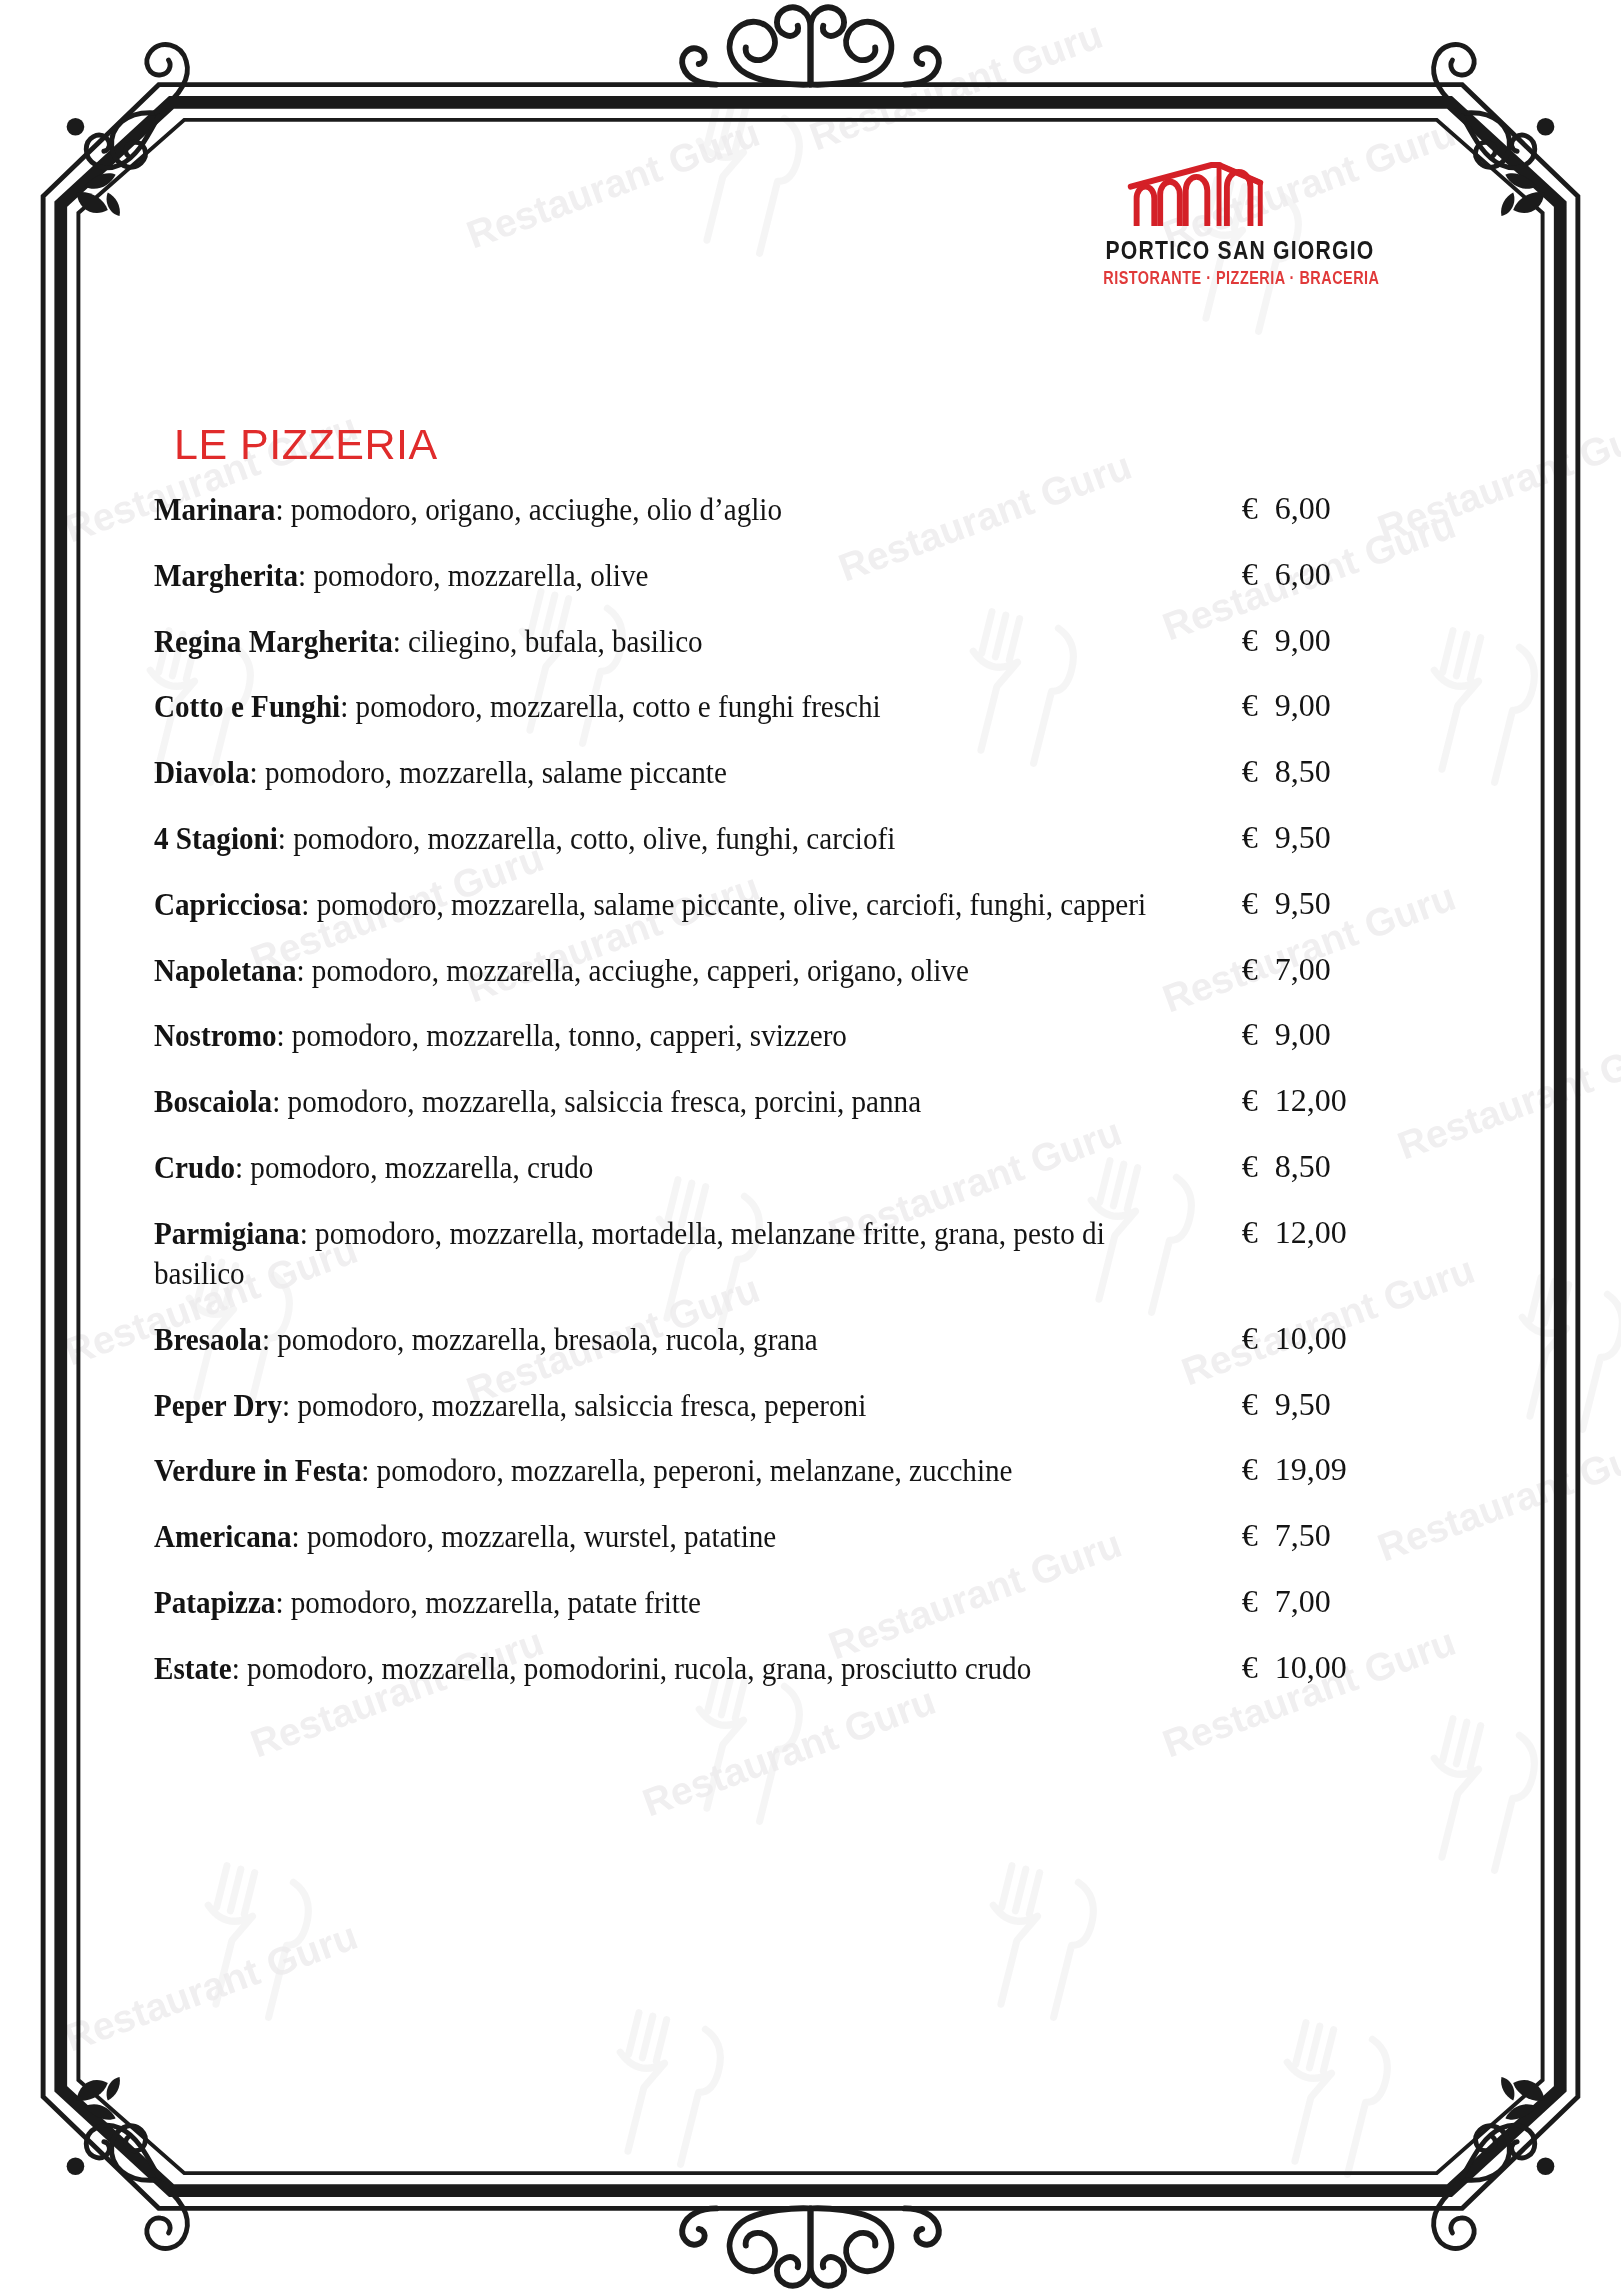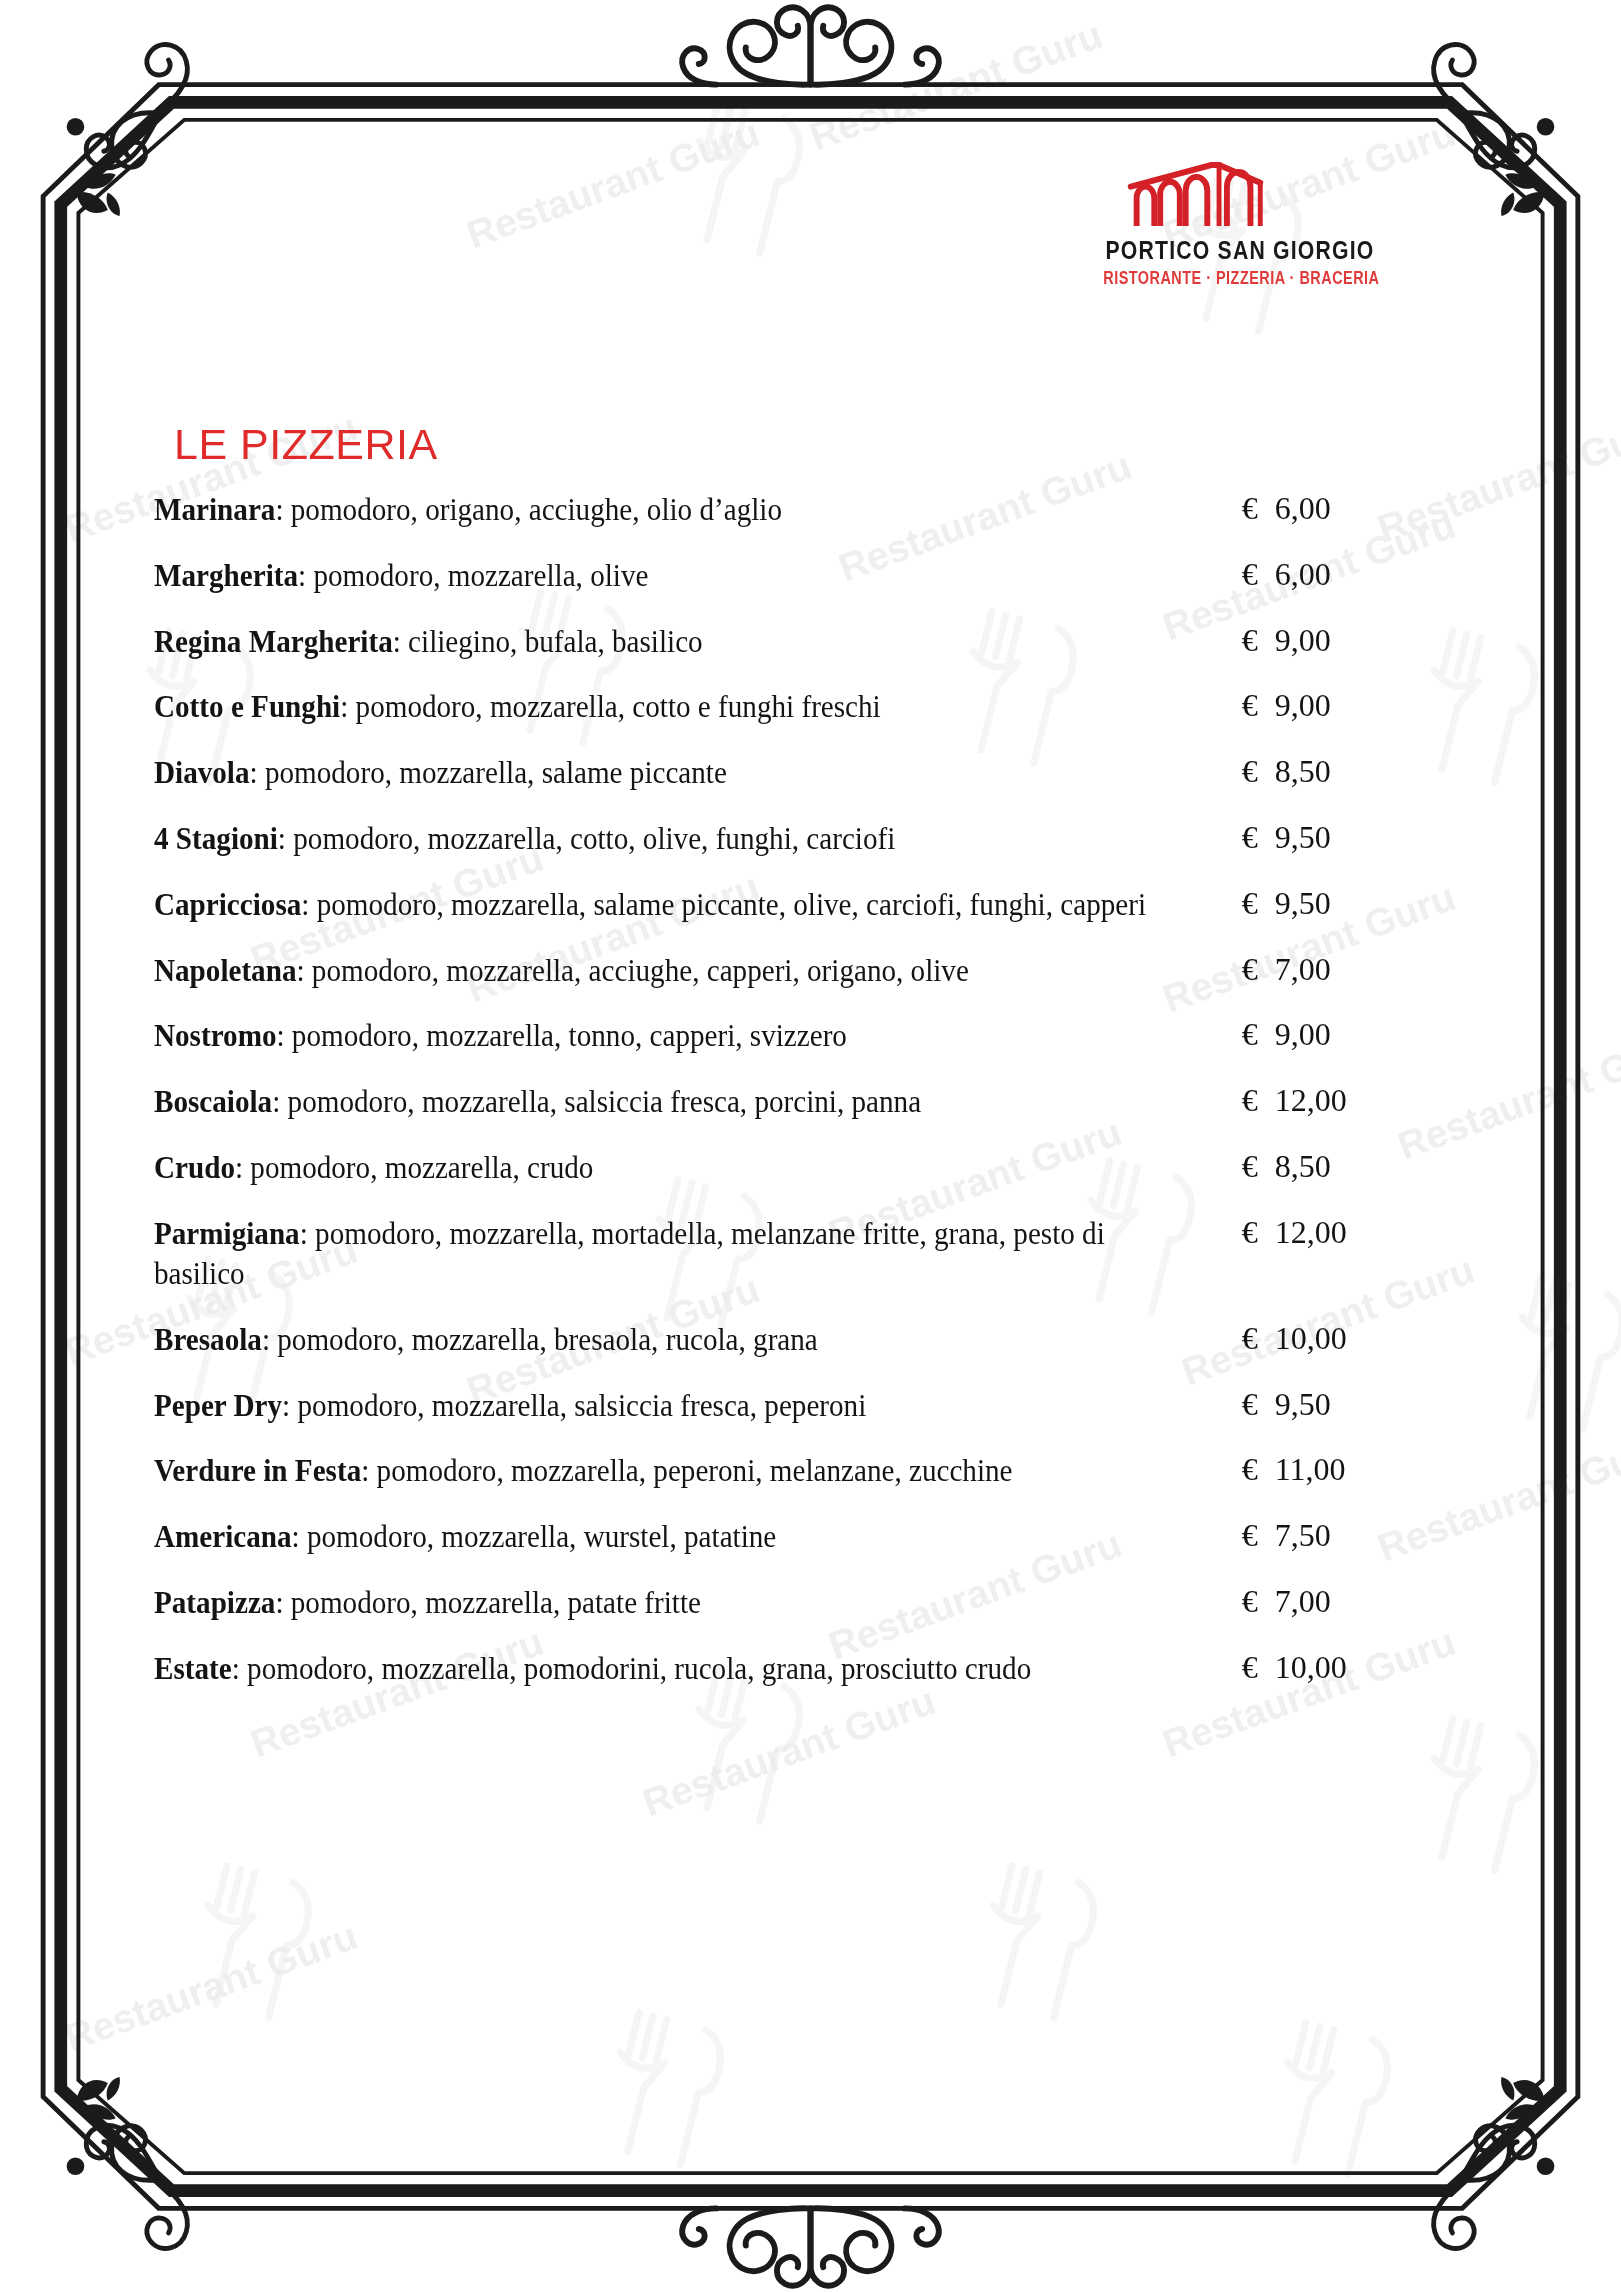--- a/index.html
+++ b/index.html
@@ -460,21 +460,21 @@
           <div class="item-text"><span class="item-name">Peper Dry</span><span class="item-desc">: pomodoro, mozzarella, salsiccia fresca, peperoni</span></div>
           <div class="item-price">
             <span class="cur">€</span>
             <span class="amt">9,50</span>
           </div>
         </div>
         <div class="menu-item">
           <div class="item-text"><span class="item-name">Verdure in Festa</span><span class="item-desc">: pomodoro, mozzarella, peperoni, melanzane, zucchine</span></div>
           <div class="item-price">
             <span class="cur">€</span>
-            <span class="amt">11,00</span>
+            <span class="amt">19,09</span>
           </div>
         </div>
         <div class="menu-item">
           <div class="item-text"><span class="item-name">Americana</span><span class="item-desc">: pomodoro, mozzarella, wurstel, patatine</span></div>
           <div class="item-price">
             <span class="cur">€</span>
             <span class="amt">7,50</span>
           </div>
         </div>
         <div class="menu-item">

